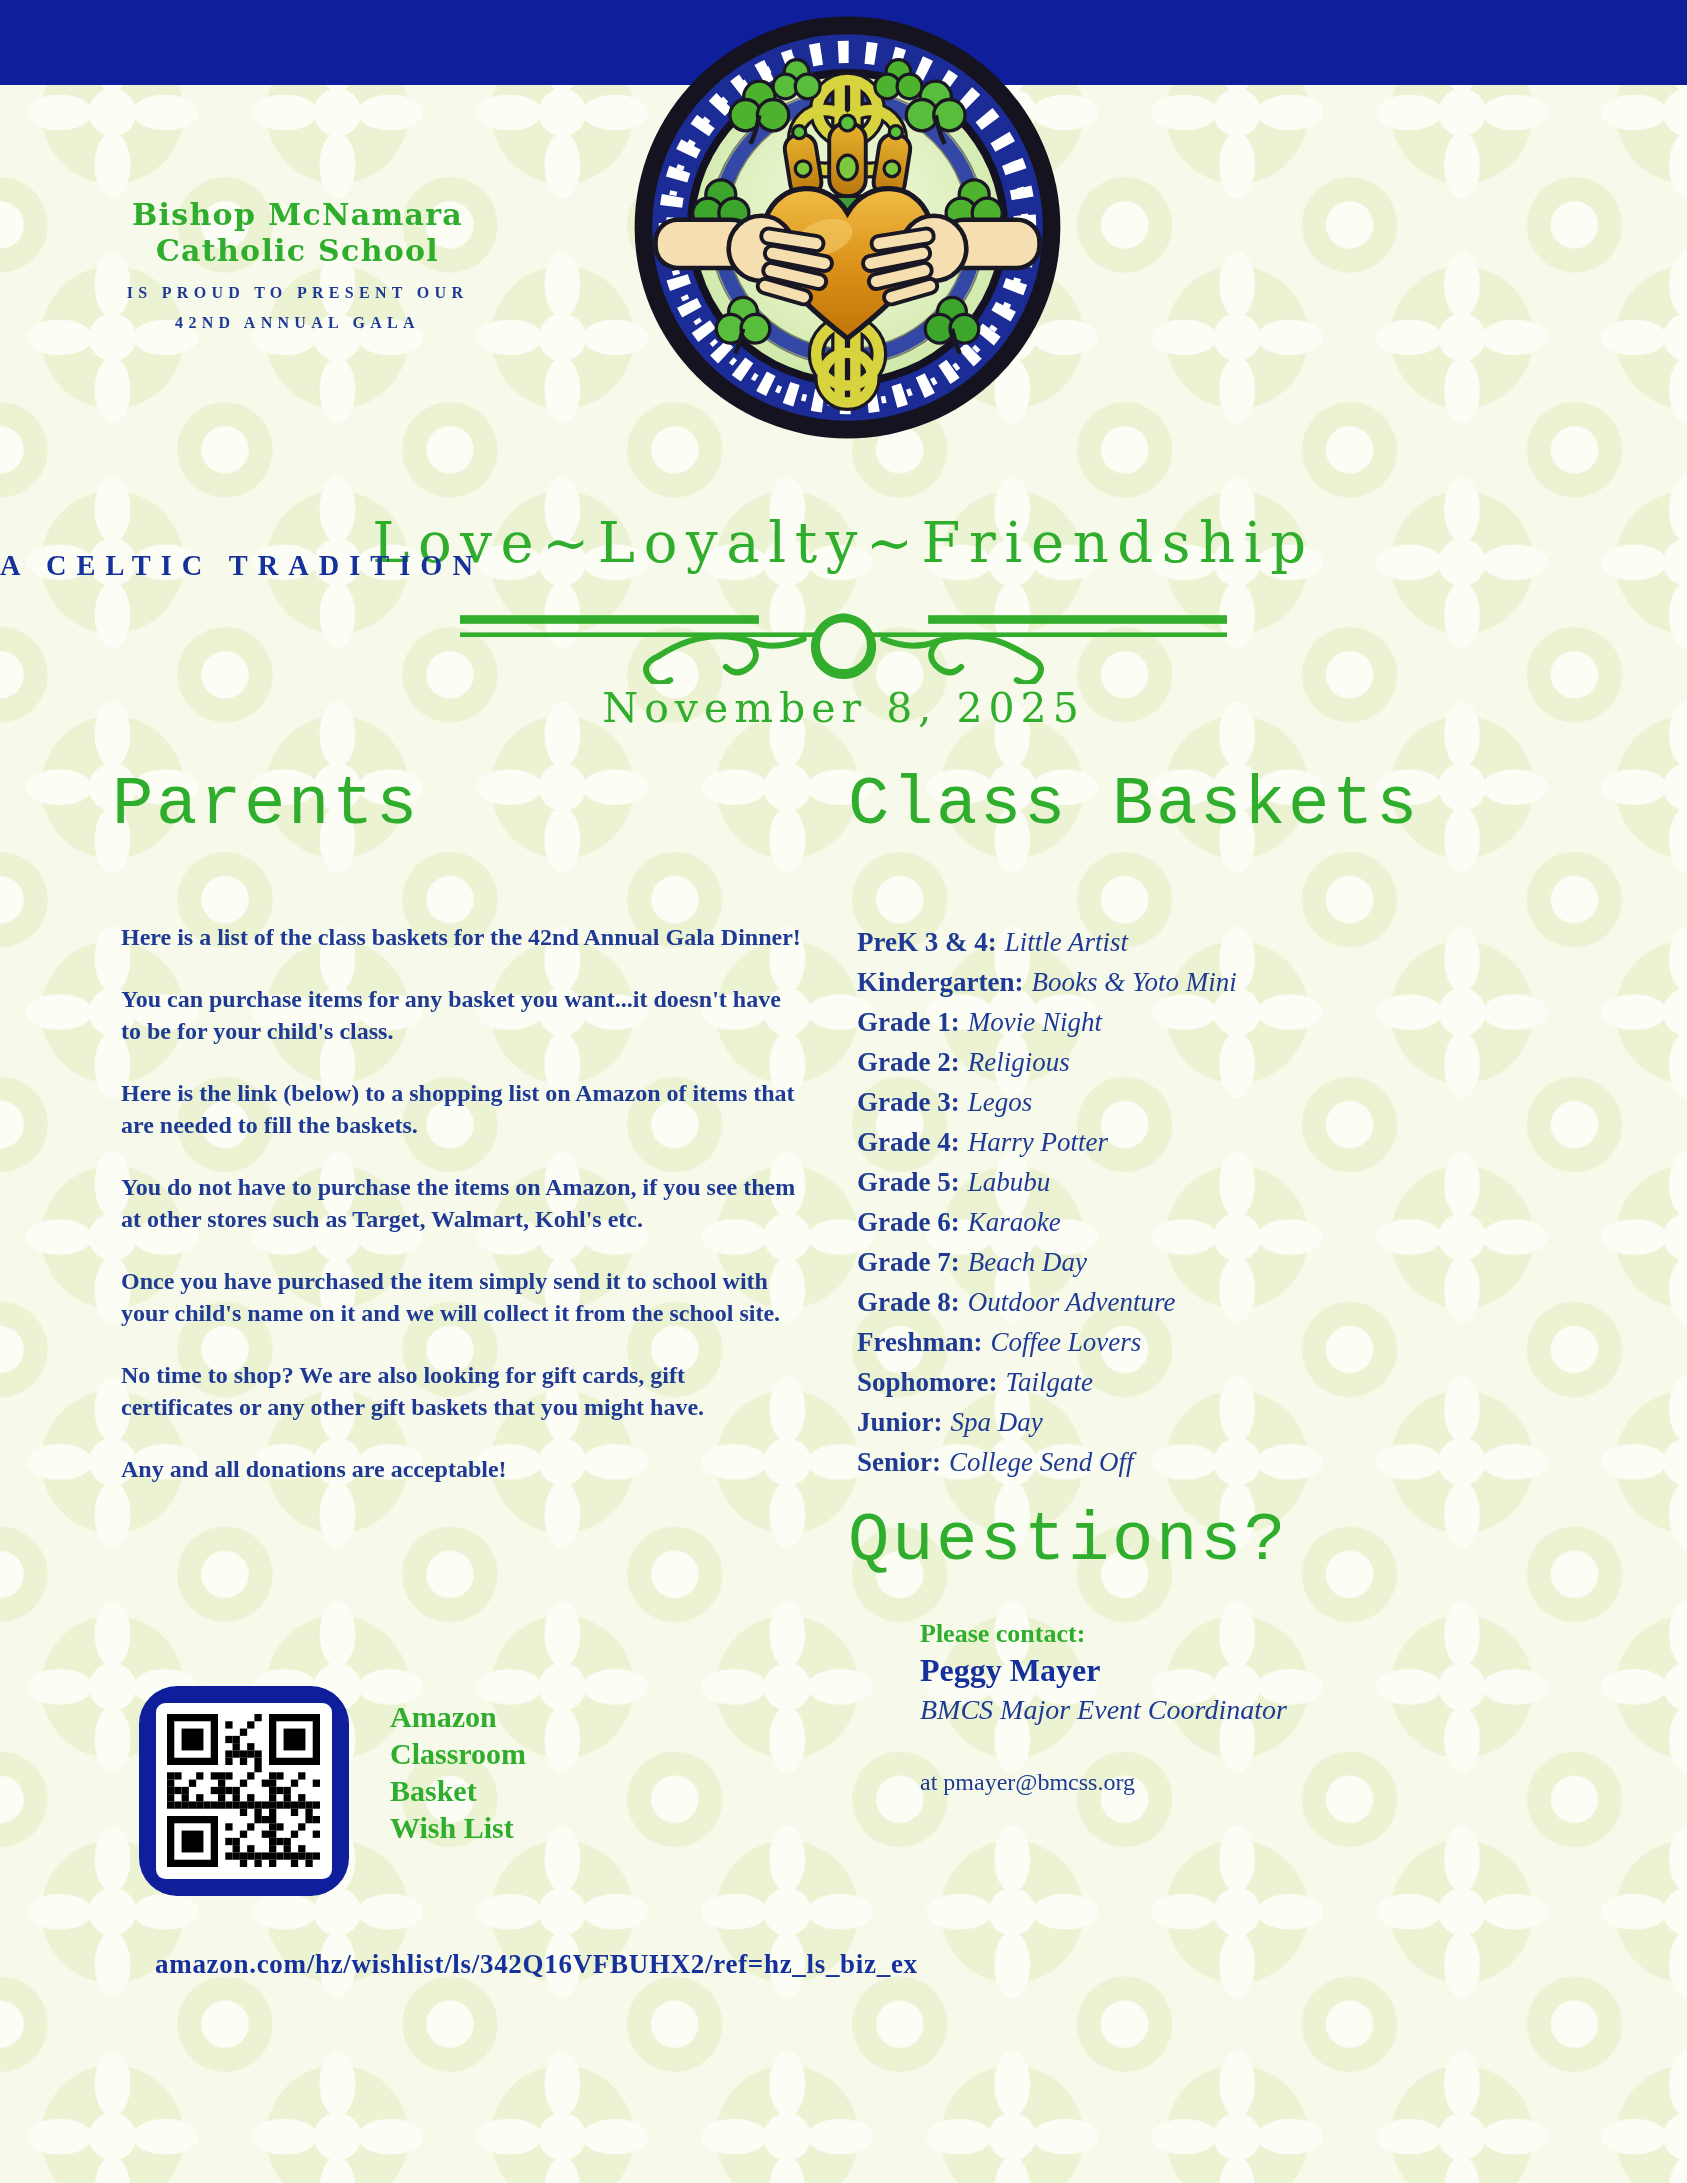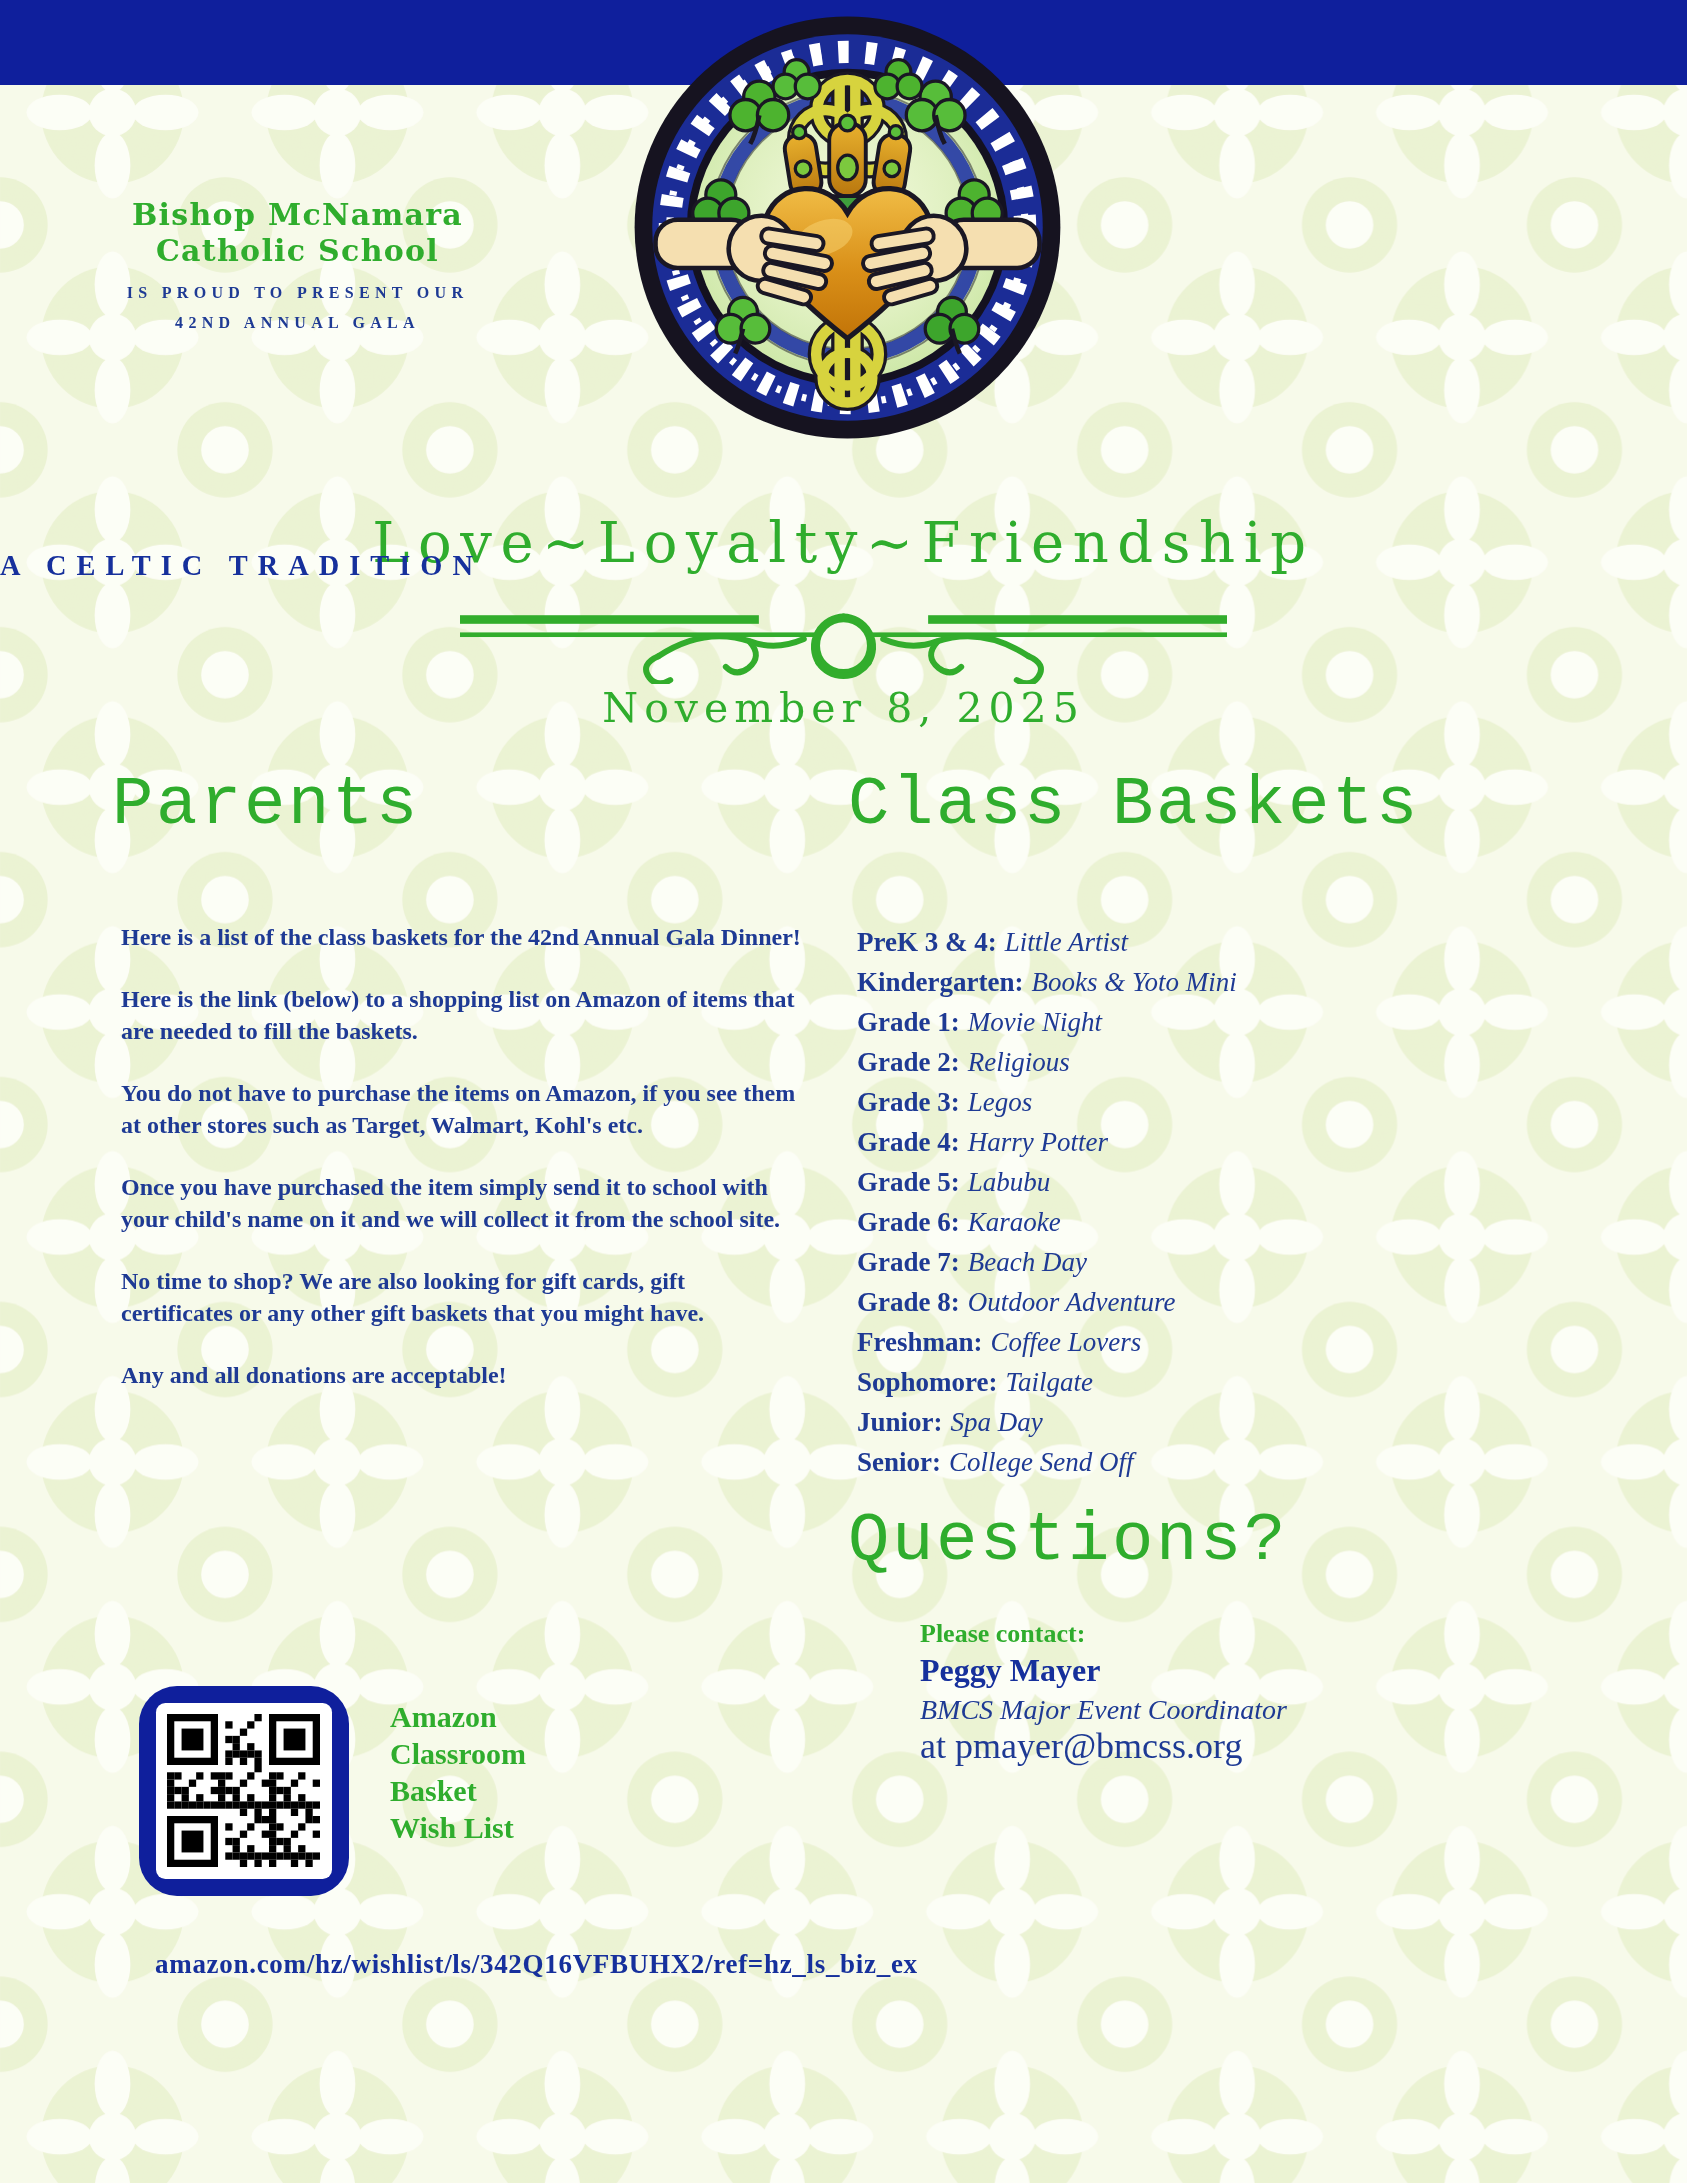--- a/index.html
+++ b/index.html
@@ -45,21 +45,21 @@
   .basket-list{left:857px;top:925px;width:781px;color:#1e3a94;}
   .basket-row{height:40px;font-size:27px;line-height:34px;white-space:nowrap;}
   .b-label{font-weight:700;margin-right:8px;}
   .b-value{font-style:italic;font-weight:500;}
 
   
   .contact-block{left:920px;top:1618px;width:595px;}
   .contact-intro{color:#2fad2d;font-size:26px;font-weight:700;line-height:32px;}
   .contact-name{color:#16309c;font-size:32px;font-weight:700;line-height:41px;}
   .contact-role{color:#1e3a94;font-size:28px;font-style:italic;line-height:37px;}
-  .contact-email{color:#1e3a94;font-size:36px;line-height:37px;}
+  .contact-email{color:#1e3a94;font-size:24px;line-height:37px;margin-top:36px;}
 
   
   .qr-block{left:139px;top:1686px;width:210px;height:210px;background:#0f1f9c;border-radius:38px;}
   .qr-inner{position:absolute;left:17px;top:17px;width:176px;height:176px;background:#ffffff;border-radius:9.3px;}
   .qr-inner svg{position:absolute;left:11.2px;top:11.2px;}
 
   .qr-caption{left:390px;top:1698px;width:344px;color:#2fad2d;
     font-size:30px;line-height:37px;font-weight:700;font-family:"Liberation Serif",serif;}
 
   .footer-link{left:155px;top:1949px;width:1323px;color:#16309c;
@@ -282,20 +282,21 @@
         <path d="M722 66 q-20 22 2 40 q18 14 34 -2"></path>
       </g>
     </svg>
   </div>
 
   <div class="layer hero-date">November 8, 2025</div>
 
   <div class="layer col-heading parents-heading">Parents</div>
   <div class="layer parents-body">
     <p>Here is a list of the class baskets for the 42nd Annual Gala Dinner!</p>
+    <p>You can purchase items for any basket you want...it doesn't have to be for your child's class.</p>
     <p>Here is the link (below) to a shopping list on Amazon of items that are needed to fill the baskets.</p>
     <p>You do not have to purchase the items on Amazon, if you see them at other stores such as Target, Walmart, Kohl's etc.</p>
     <p>Once you have purchased the item simply send it to school with your child's name on it and we will collect it from the school site.</p>
     <p>No time to shop? We are also looking for gift cards, gift certificates or any other gift baskets that you might have.</p>
     <p>Any and all donations are acceptable!</p>
   </div>
 
   <div class="layer col-heading baskets-heading">Class Baskets</div>
   <div class="layer basket-list">
     <div class="basket-row"><span class="b-label">PreK 3 &amp; 4:</span><span class="b-value">Little Artist</span></div>

